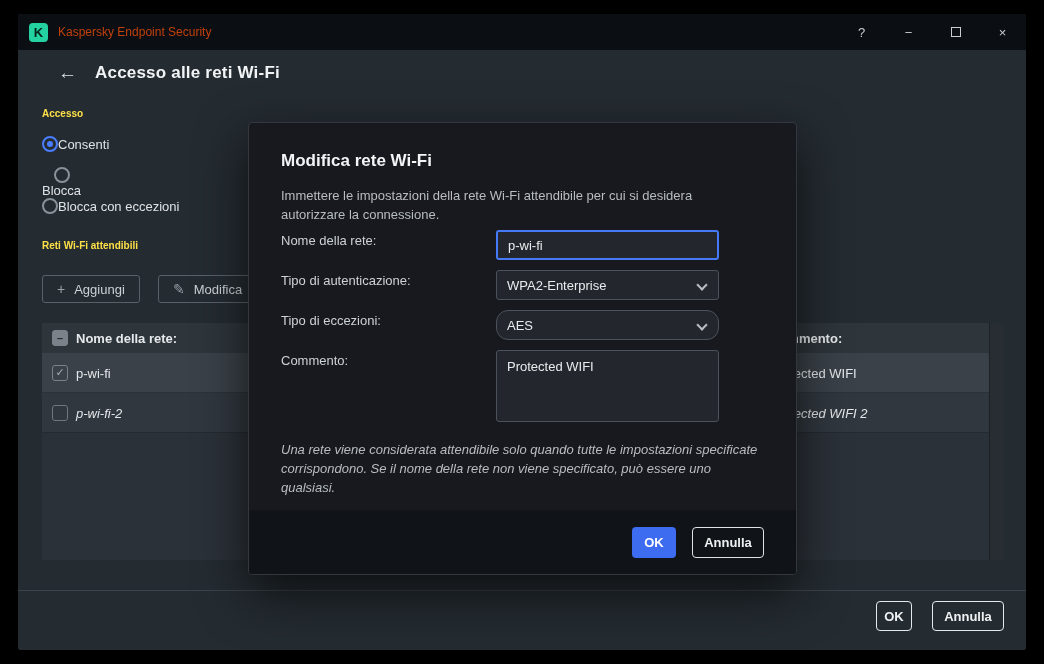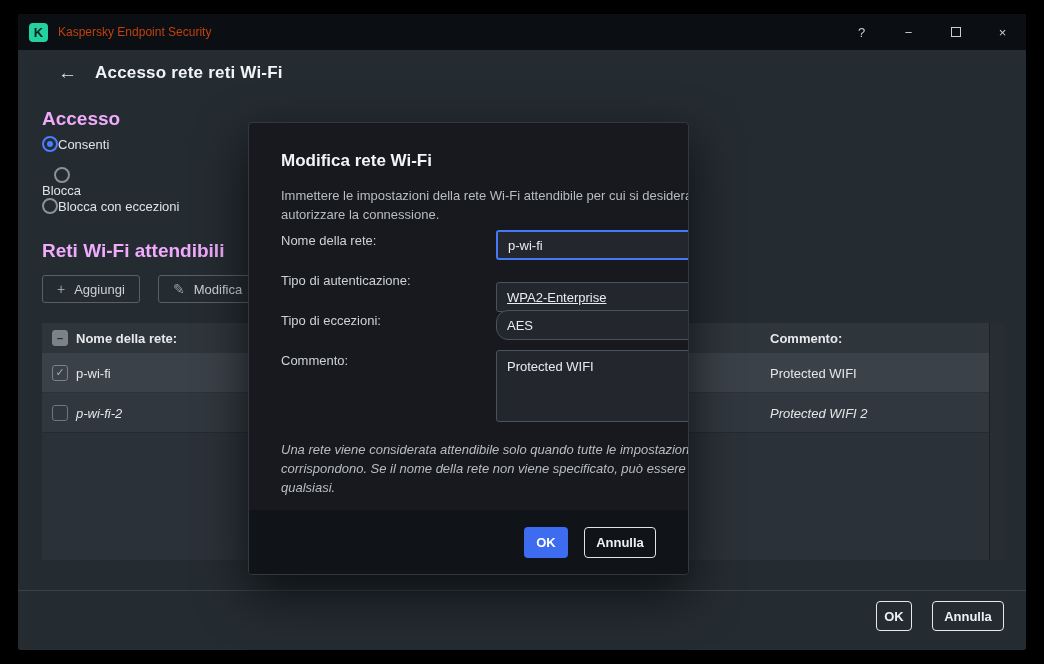--- a/index.html
+++ b/index.html
@@ -19,21 +19,21 @@
   .tb-btn { width:47px; height:100%; display:flex; align-items:center; justify-content:center;
             color:#c9ced2; font-size:13px; cursor:pointer; }
   .maxbox { width:10px; height:10px; border:1px solid #c9ced2; }
 
   .content { position:absolute; left:0; top:36px; width:1008px; height:600px; background:#242b31; }
 
   .page-header { position:absolute; left:40px; top:12px; display:flex; align-items:center; gap:18px; }
   .back { color:#dfe3e6; font-size:19px; cursor:pointer; }
   .page-title { font-size:17px; font-weight:bold; color:#f1f3f5; letter-spacing:.2px; }
 
-  .section-heading { position:absolute; left:24px; font-size:19px; font-weight:bold; color:#f0abfc; }
+  .section-heading { position:absolute; left:24px; font-size:10px; font-weight:bold; color:#fde047; }
 
   .radio-row { position:absolute; left:24px; display:flex; align-items:center; cursor:pointer; }
   .radio { width:16px; height:16px; border-radius:50%; border:2px solid #8a9198; position:relative; }
   .radio.selected { border-color:#4a7dff; }
   .radio.selected::after { content:""; position:absolute; left:3px; top:3px; width:6px; height:6px;
                            border-radius:50%; background:#4a7dff; }
   .radio-label { font-size:13px; color:#dfe3e6; }
 
   .btn-ghost { position:absolute; height:28px; border:1px solid #596068; border-radius:3px;
                background:transparent; color:#ccd1d5; font-size:13px; display:inline-flex;
@@ -57,21 +57,21 @@
   .scroll-track { position:absolute; right:0; top:0; width:15px; height:100%; background:#272d33;
                   border-left:1px solid rgba(0,0,0,.25); cursor:pointer; }
 
   
   .footer-divider { position:absolute; left:0; top:540px; width:100%; border-top:1px solid #3b4249; }
   .btn-outline { position:absolute; height:30px; border:1px solid #e6e9ec; border-radius:4px;
                  background:transparent; color:#eef1f3; font-size:13px; font-weight:600;
                  display:flex; align-items:center; justify-content:center; cursor:pointer; }
 
   
-  .dialog { position:absolute; left:248px; top:122px; width:441px; height:453px; background:#17191e;
+  .dialog { position:absolute; left:248px; top:122px; width:549px; height:453px; background:#17191e;
             border:1px solid #33383f; border-radius:4px; box-shadow:0 18px 50px rgba(0,0,0,.65);
             z-index:20; overflow:hidden; }
   .dlg-title { position:absolute; left:32px; top:28px; font-size:17px; font-weight:bold; color:#f2f4f6; }
   .dlg-desc { position:absolute; left:32px; top:64px; width:474px; font-size:13px; color:#b8bdc2; line-height:1.45; }
   .dlg-label { position:absolute; left:32px; font-size:13px; color:#cdd2d6; }
   .dlg-input { position:absolute; left:247px; width:223px; height:30px; background:#23272d;
                border:1px solid #4a525b; border-radius:3px; color:#e9ecee; font-size:13px;
                padding:0 10px; font-family:"Liberation Sans","DejaVu Sans",sans-serif; }
   .dlg-input.focused { border:2px solid #4579f5; }
   .dlg-select { position:absolute; left:247px; width:223px; height:30px; background:#23272d;
@@ -107,21 +107,21 @@
             <span class="maxbox"></span>
           </div>
         <div class="tb-btn">×</div>
       </div>
     </div>
 
     <div class="content">
 
       <div class="page-header">
         <span class="back">←</span>
-        <span class="page-title">Accesso rete reti Wi-Fi</span>
+        <span class="page-title">Accesso alle reti Wi-Fi</span>
       </div>
 
       <div class="section-heading" style="top:58px;">Accesso</div>
 
       <div class="radio-row" style="top:86px;">
         <span class="radio selected"></span>
         <span class="radio-label">Consenti</span>
       </div>
       <div class="radio-row" style="top:117px;flex-direction:column;">
         <span class="radio"></span>
@@ -179,21 +179,21 @@
   </div>
 
   <div class="dialog">
     <div class="dlg-title">Modifica rete Wi-Fi</div>
     <div class="dlg-desc">Immettere le impostazioni della rete Wi-Fi attendibile per cui si desidera autorizzare la connessione.</div>
 
     <div class="dlg-label" style="top:110px;">Nome della rete:</div>
     <input class="dlg-input focused" style="top: 107px;" value="p-wi-fi">
 
     <div class="dlg-label" style="top:150px;">Tipo di autenticazione:</div>
-    <div class="dlg-select" style="top:159px;text-decoration:underline;">
+    <div class="dlg-select" style="top:147px;">
       <span>WPA2-Enterprise</span>
       <span class="chevron"></span>
     </div>
 
     <div class="dlg-label" style="top:190px;">Tipo di eccezioni:</div>
     <div class="dlg-select" style="top:187px;border-radius:12px;">
       <span>AES</span>
       <span class="chevron"></span>
     </div>
 

